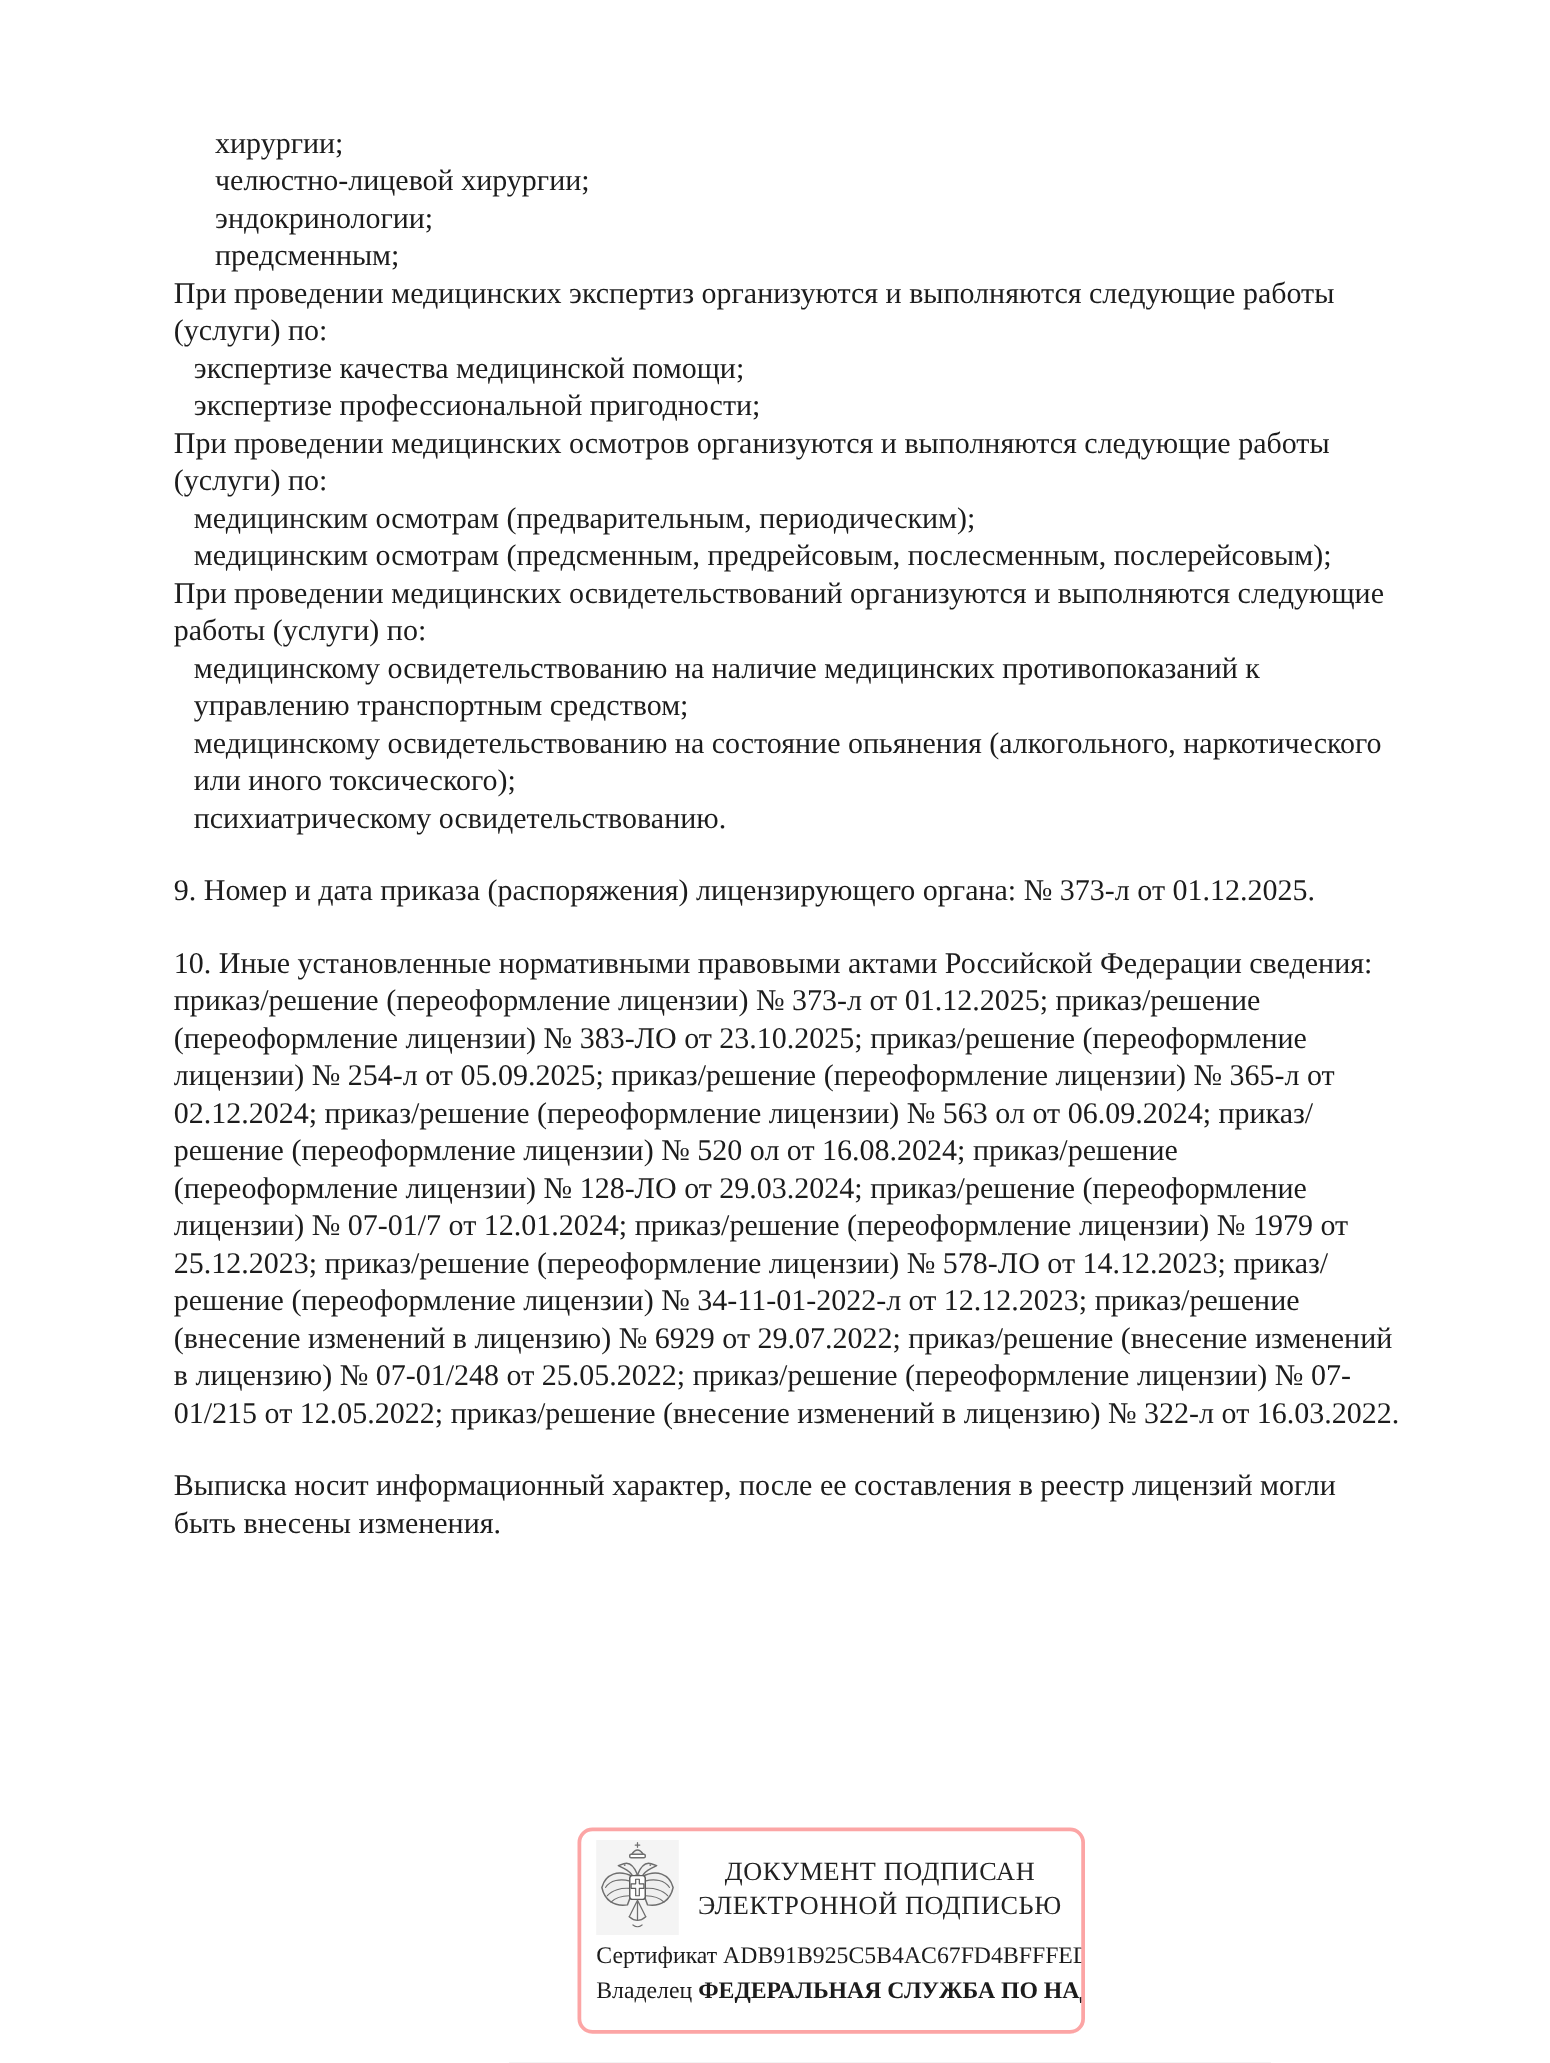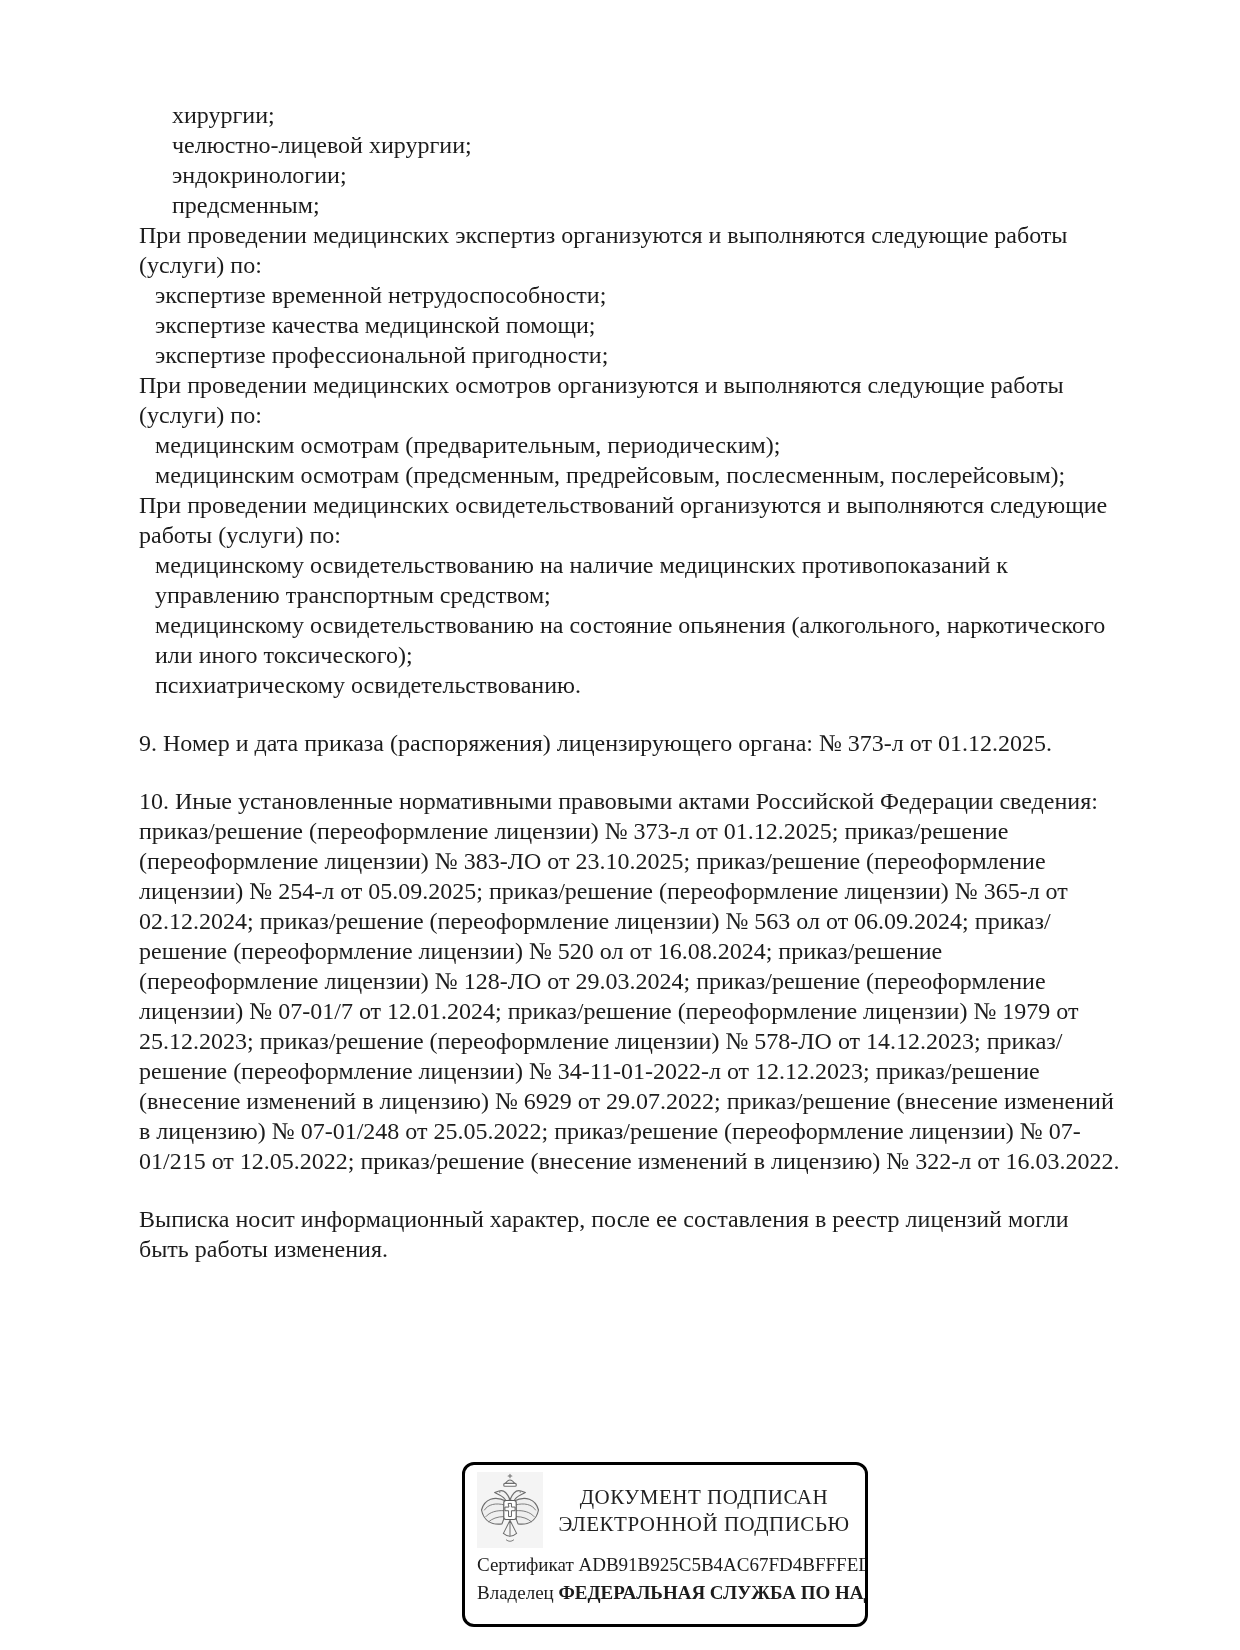--- a/index.html
+++ b/index.html
@@ -24,21 +24,21 @@
   .block.para{padding-left:0;}
   .block.item{padding-left:16px;}
   .block.item-l2{padding-left:33px;}
   .block.spacer{height:28px;}
   
   .stamp{
     position:absolute;
     left:462px;top:1462px;
     width:406px;height:165px;
     box-sizing:border-box;
-    border:3px solid #000000;
+    border:3px solid #fca5a5;
     border-radius:12px;
     overflow:hidden;
     background:#ffffff;
     padding:7px 0 0 12px;
   }
   .stamp-top{display:flex;align-items:flex-start;gap:10px;}
   .emblem{
     width:66px;height:76px;
     background:#f4f4f4;
     flex:0 0 auto;
@@ -68,36 +68,35 @@
 
 <div class="page">
 
   <div class="doc-body">
 
   <div class="block item-l2">хирургии;</div>
       <div class="block item-l2">челюстно-лицевой хирургии;</div>
       <div class="block item-l2">эндокринологии;</div>
       <div class="block item-l2">предсменным;</div>
       <div class="block para">При проведении медицинских экспертиз организуются и выполняются следующие работы (услуги) по:</div>
-      <div class="block item">экспертизе временной нетрудоспособности;</div>
       <div class="block item">экспертизе качества медицинской помощи;</div>
       <div class="block item">экспертизе профессиональной пригодности;</div>
       <div class="block para">При проведении медицинских осмотров организуются и выполняются следующие работы (услуги) по:</div>
       <div class="block item">медицинским осмотрам (предварительным, периодическим);</div>
       <div class="block item">медицинским осмотрам (предсменным, предрейсовым, послесменным, послерейсовым);</div>
       <div class="block para">При проведении медицинских освидетельствований организуются и выполняются следующие работы (услуги) по:</div>
       <div class="block item">медицинскому освидетельствованию на наличие медицинских противопоказаний к управлению транспортным средством;</div>
       <div class="block item">медицинскому освидетельствованию на состояние опьянения (алкогольного, наркотического или иного токсического);</div>
       <div class="block item">психиатрическому освидетельствованию.</div>
       <div class="block spacer"></div>
       <div class="block para">9. Номер и дата приказа (распоряжения) лицензирующего органа: № 373-л от 01.12.2025.</div>
       <div class="block spacer"></div>
       <div class="block para">10. Иные установленные нормативными правовыми актами Российской Федерации сведения: приказ/решение (переоформление лицензии) № 373-л от 01.12.2025; приказ/решение (переоформление лицензии) № 383-ЛО от 23.10.2025; приказ/решение (переоформление лицензии) № 254-л от 05.09.2025; приказ/решение (переоформление лицензии) № 365-л от 02.12.2024; приказ/решение (переоформление лицензии) № 563 ол от 06.09.2024; приказ/решение (переоформление лицензии) № 520 ол от 16.08.2024; приказ/решение (переоформление лицензии) № 128-ЛО от 29.03.2024; приказ/решение (переоформление лицензии) № 07-01/7 от 12.01.2024; приказ/решение (переоформление лицензии) № 1979 от 25.12.2023; приказ/решение (переоформление лицензии) № 578-ЛО от 14.12.2023; приказ/решение (переоформление лицензии) № 34-11-01-2022-л от 12.12.2023; приказ/решение (внесение изменений в лицензию) № 6929 от 29.07.2022; приказ/решение (внесение изменений в лицензию) № 07-01/248 от 25.05.2022; приказ/решение (переоформление лицензии) № 07-01/215 от 12.05.2022; приказ/решение (внесение изменений в лицензию) № 322-л от 16.03.2022.</div>
       <div class="block spacer"></div>
-      <div class="block para">Выписка носит информационный характер, после ее составления в реестр лицензий могли быть работы изменения.</div>
+      <div class="block para">Выписка носит информационный характер, после ее составления в реестр лицензий могли быть внесены изменения.</div>
     </div>
 
   <div class="stamp">
     <div class="stamp-top">
       <div class="emblem">
         <svg viewBox="0 0 90 104" xmlns="http://www.w3.org/2000/svg" fill="none" stroke="#6e6e6e" stroke-width="1.6" stroke-linecap="round" stroke-linejoin="round">
 
           <path d="M45 3 v5 M42.5 5.5 h5" stroke-width="1.4"></path>
           <path d="M38.5 16 Q45 6 51.5 16 Z" fill="#eeeeee"></path>
           <rect x="36.5" y="15.5" width="17" height="4" rx="1.5" fill="#ffffff"></rect>

